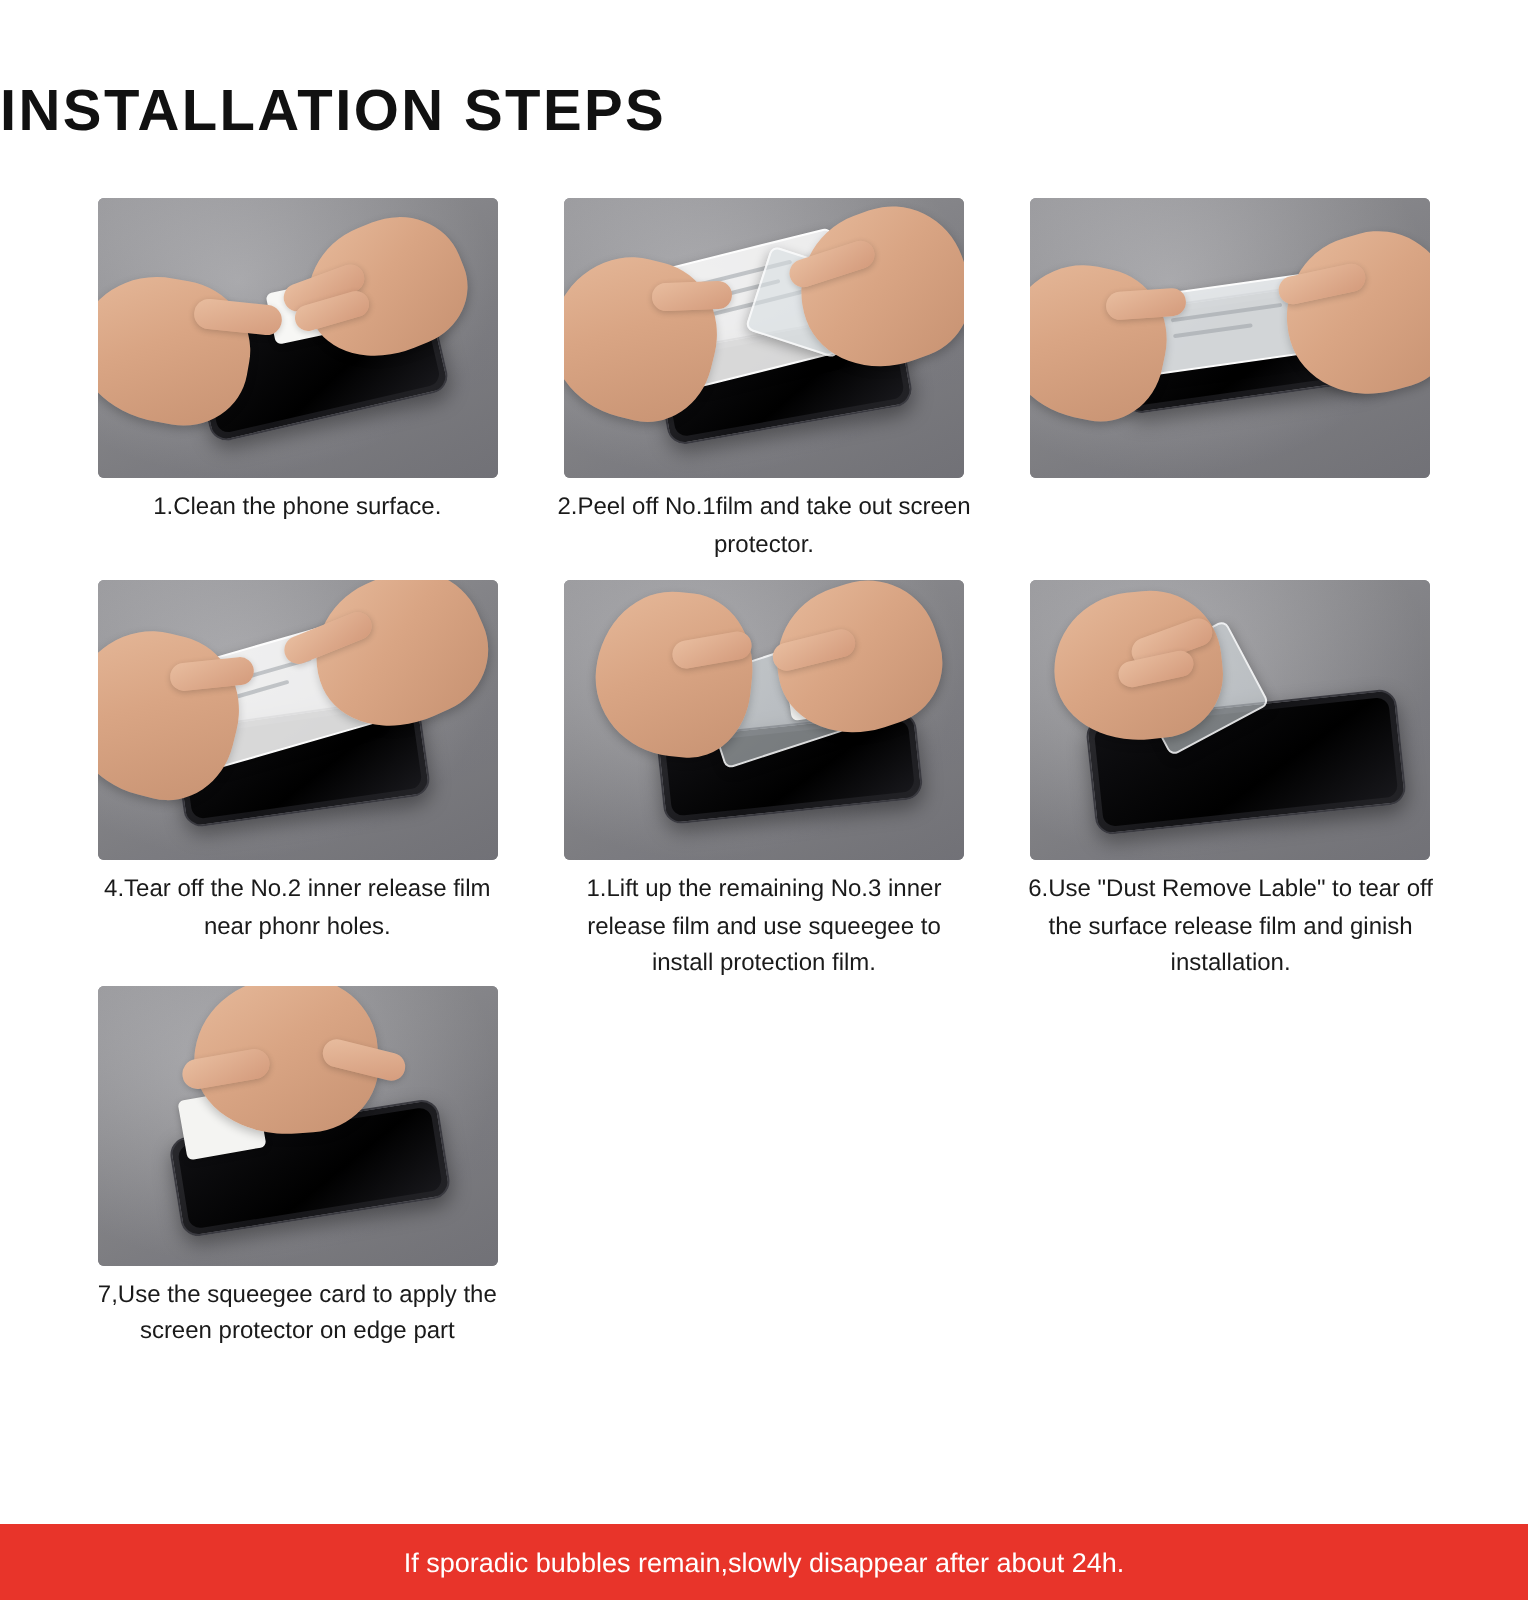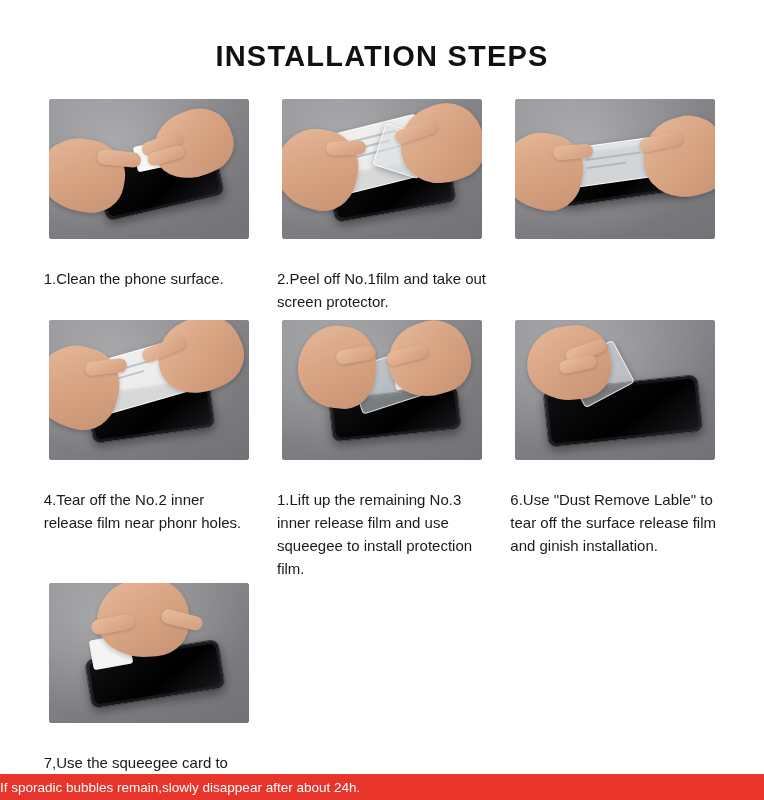--- a/index.html
+++ b/index.html
@@ -12,21 +12,21 @@
     font-family: "Liberation Sans", sans-serif;
   }
   .page {
     position: relative;
     width: 764px;
     height: 800px;
     background: #ffffff;
     overflow: hidden;
   }
   .title {
-    text-align: center;
+    text-align: left;
     font-size: 29px;
     font-weight: bold;
     letter-spacing: 1.2px;
     color: #111111;
     padding-top: 40px;
     margin: 0 0 26px 0;
   }
   .grid {
     display: grid;
     grid-template-columns: repeat(3, 1fr);
@@ -110,41 +110,42 @@
   }
   .tabline {
     position: absolute;
     background: #9aa0a6;
     height: 2px;
     border-radius: 1px;
     opacity: .55;
   }
   .caption {
     width: 210px;
-    text-align: left;
-    font-size: 15px;
+    text-align: center;
+    font-size: 12px;
     line-height: 1.55;
     color: #1a1a1a;
-    margin-top: 28px;
+    margin-top: 5px;
     min-height: 40px;
   }
   .row-last {
     padding: 0 36px;
     margin-top: 2px;
   }
   .footer {
     position: absolute;
     left: 0;
     right: 0;
     bottom: 0;
-    height: 26px;
+    height: 38px;
     background: #e8342a;
     color: #ffffff;
     display: flex;
     align-items: center;
+    justify-content: center;
     font-size: 13.5px;
   }
 </style>
 </head>
 <body>
 
 <div class="page">
 
   <h1 class="title">INSTALLATION STEPS</h1>
 

